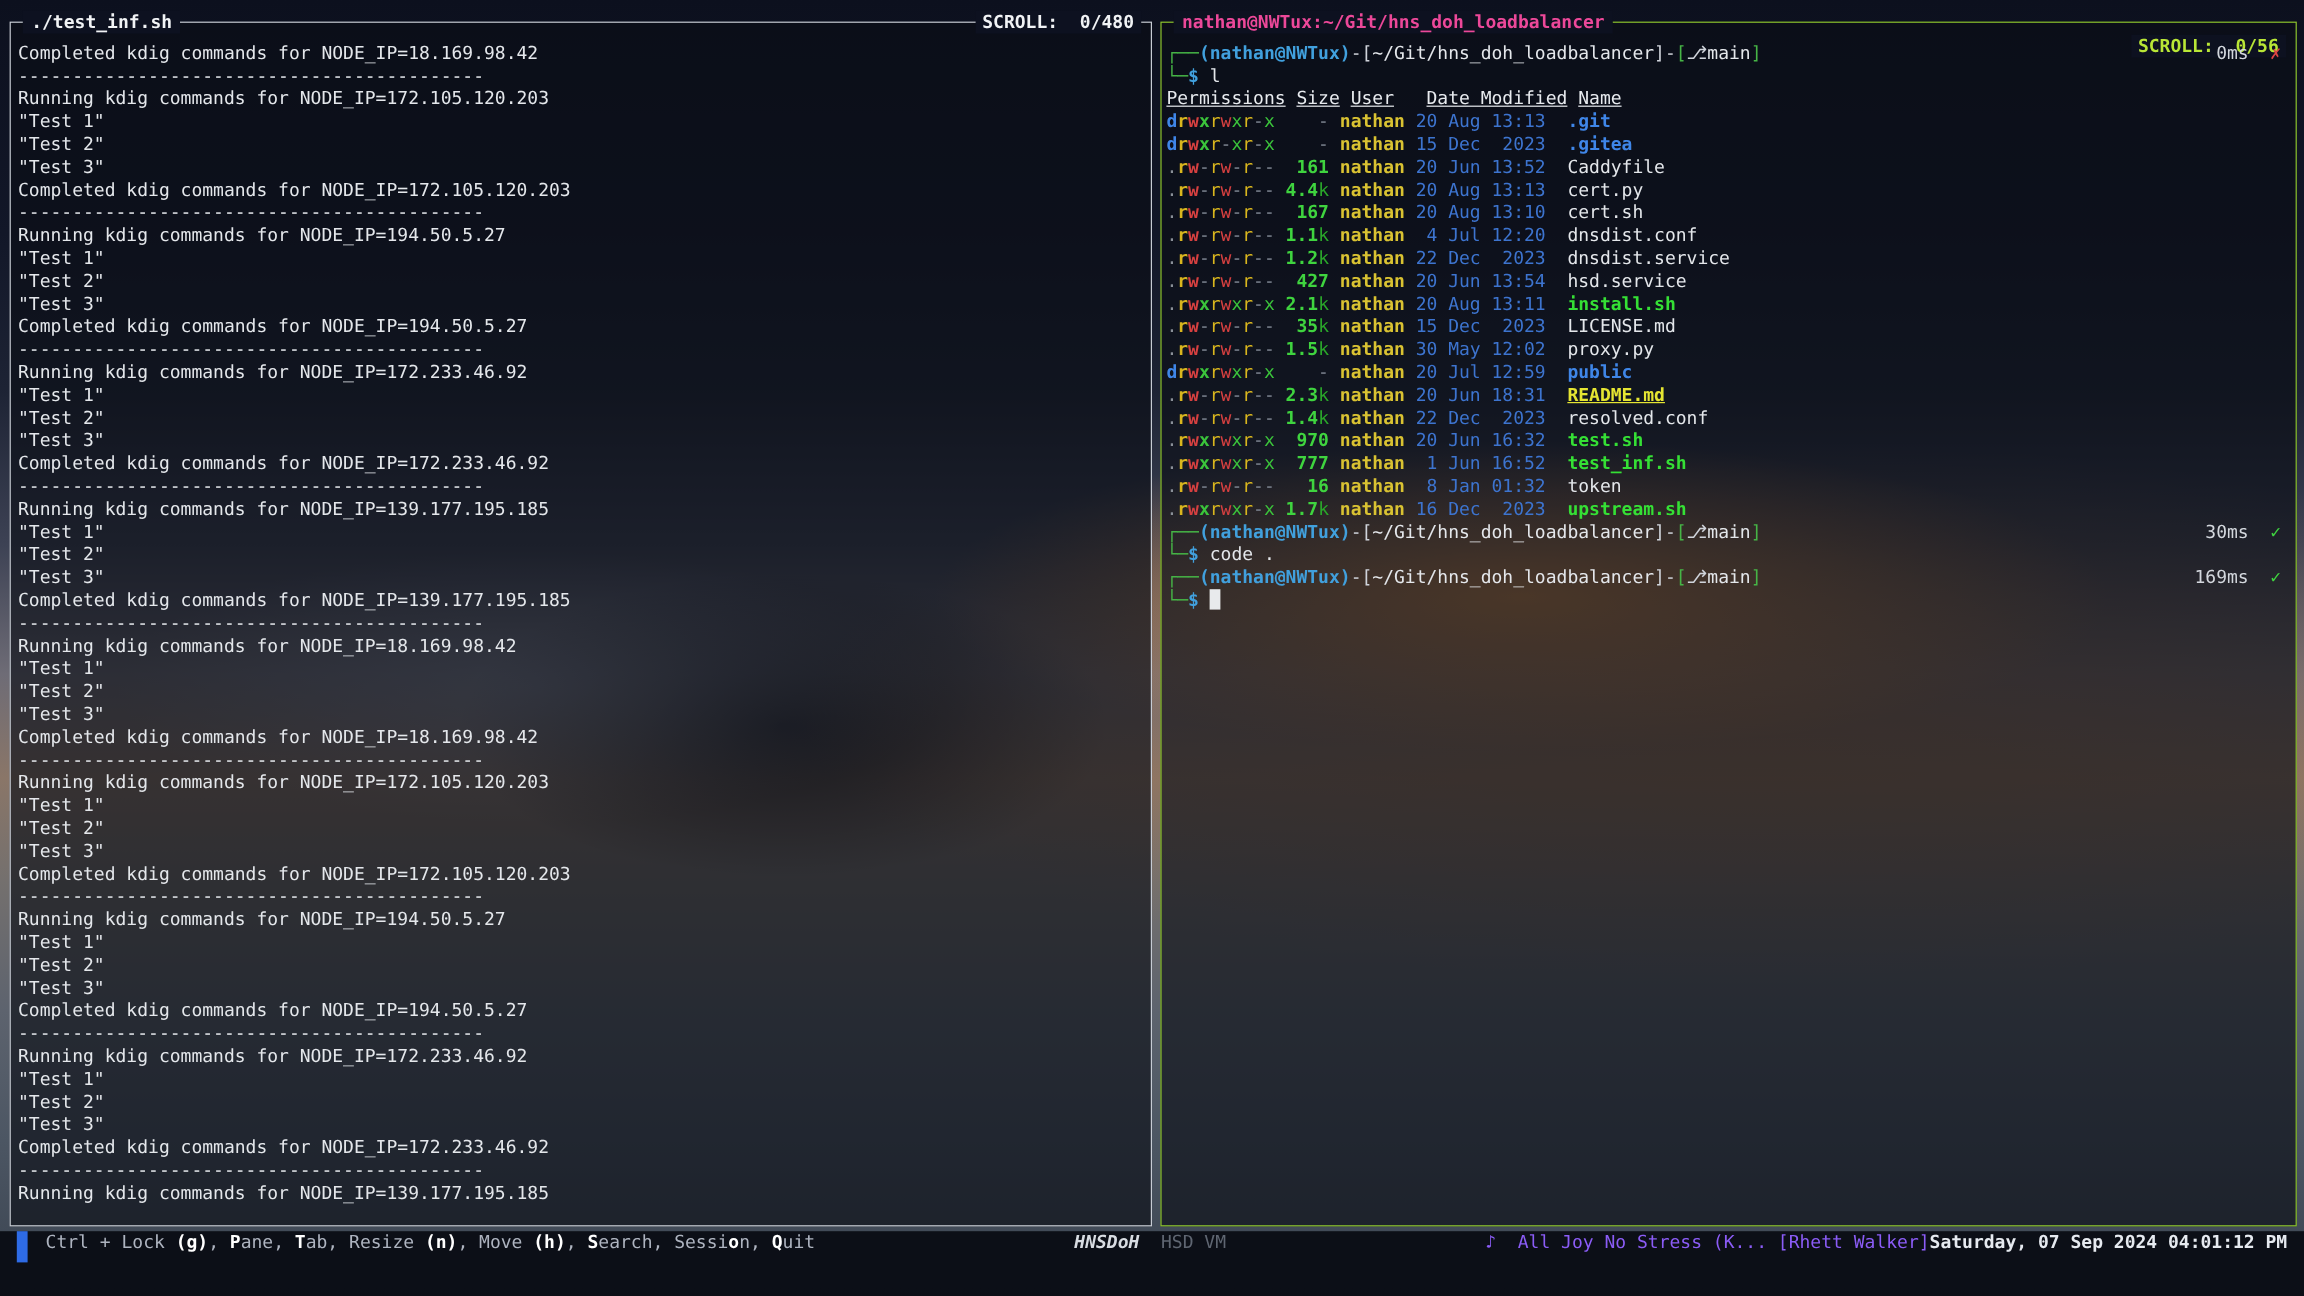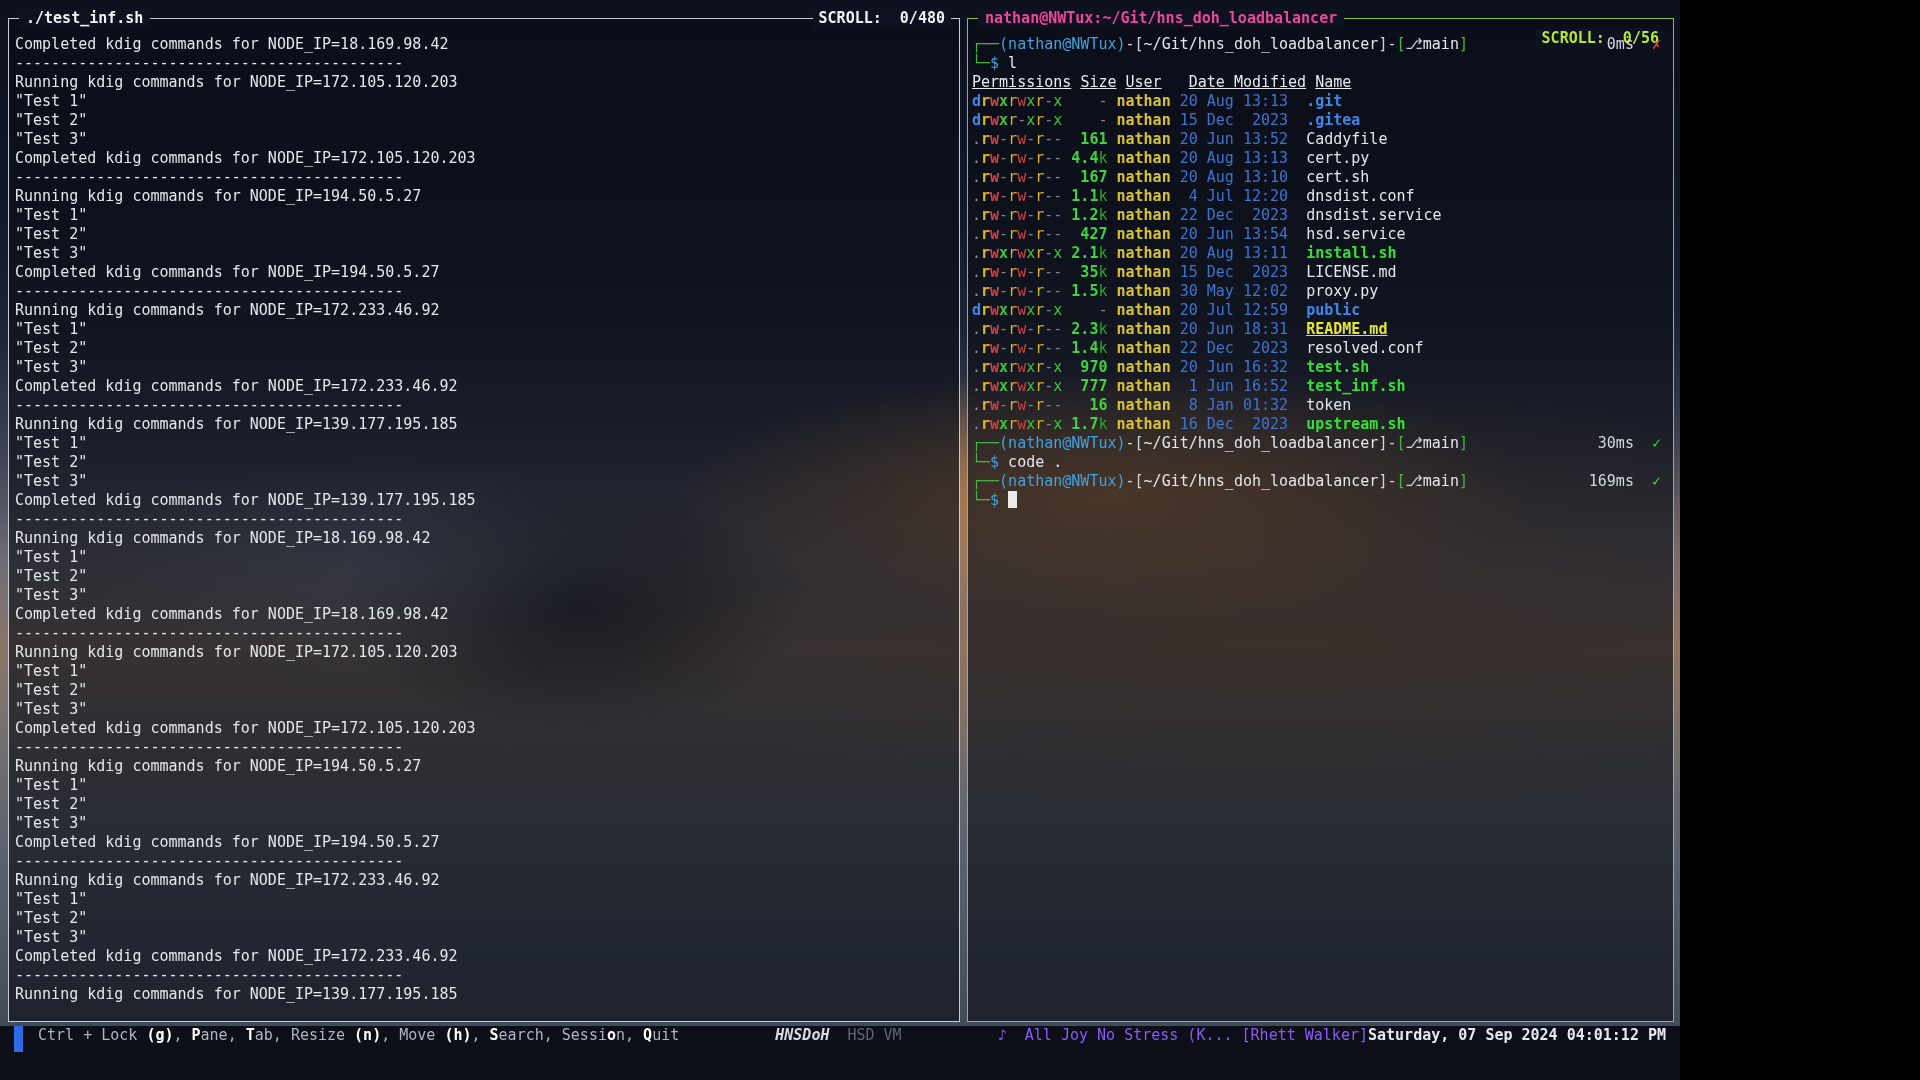--- a/index.html
+++ b/index.html
@@ -1,17 +1,17 @@
 <!DOCTYPE html>
 <html><head>
 <meta charset="utf-8">
 <style>
   html,body{margin:0;padding:0;background:#000;}
   .screen{
-    position:relative;width:1680px;height:1080px;overflow:hidden;
+    position:relative;width:1920px;height:1080px;overflow:hidden;
     font-family:"DejaVu Sans Mono","Liberation Mono",monospace;
     font-size:15px;line-height:19px;
     background:
       radial-gradient(ellipse 34% 16% at 66% 46%, rgba(216,142,72,0.80), rgba(216,142,72,0) 75%),
       radial-gradient(ellipse 55% 28% at 76% 55%, rgba(164,112,70,0.55), rgba(164,112,70,0) 75%),
       radial-gradient(ellipse 24% 14% at 23% 53%, rgba(150,160,182,0.45), rgba(150,160,182,0) 75%),
       radial-gradient(ellipse 18% 15% at 34% 56%, rgba(10,12,20,0.70), rgba(10,12,20,0) 78%),
       linear-gradient(180deg,#0c101e 0%,#121728 18%,#1d2334 30%,#3d4254 42%,#6e6c76 52%,#8a7668 60%,#74706e 68%,#5d636e 78%,#4c5663 88%,#3a4350 100%);
   }
   .pane{
@@ -31,21 +31,21 @@
     background:#0d1120;font-weight:bold;color:#f1f3f5;white-space:pre;
   }
   .pane-right .pane-scroll{color:#b9e636;margin-top:20px;}
   .pane-content{position:absolute;left:0;right:0;top:0;bottom:0;overflow:hidden;padding:16px 12px 0 6px;}
   .pane-right .pane-content{padding-left:4px;}
   .tl{white-space:pre;height:19px;color:#e4e7eb;}
   .prompt-line{display:flex;}
   .prompt-line .sp{flex:1;}
   
   .g{color:#46b446;}
-  .b{color:#41a0dd;}
+  .b{color:#41a0dd;font-weight:bold;}
   .dim{color:#cfd3da;}
   .w{color:#e4e7eb;}
   .timing{color:#d4d8de;}
   .mk{width:3ch;text-align:right;}
   .mk-ok{color:#3fd43f;}
   .mk-fail{color:#e04545;font-weight:bold;}
   
   .th{text-decoration:underline;color:#e8ebef;}
   .p-d{color:#3f86e8;font-weight:bold;}
   .p-r{color:#d9b61e;}

